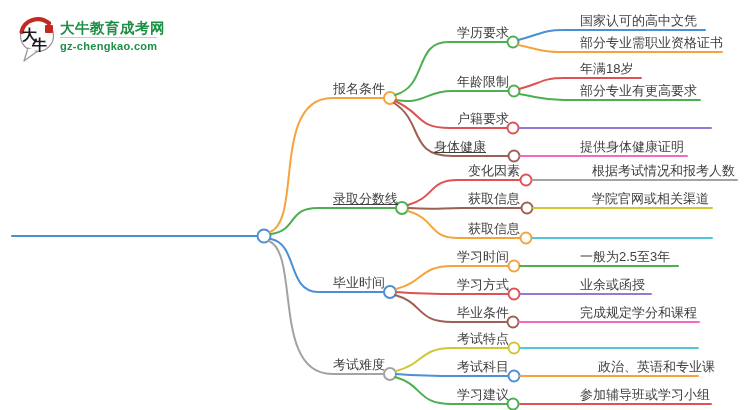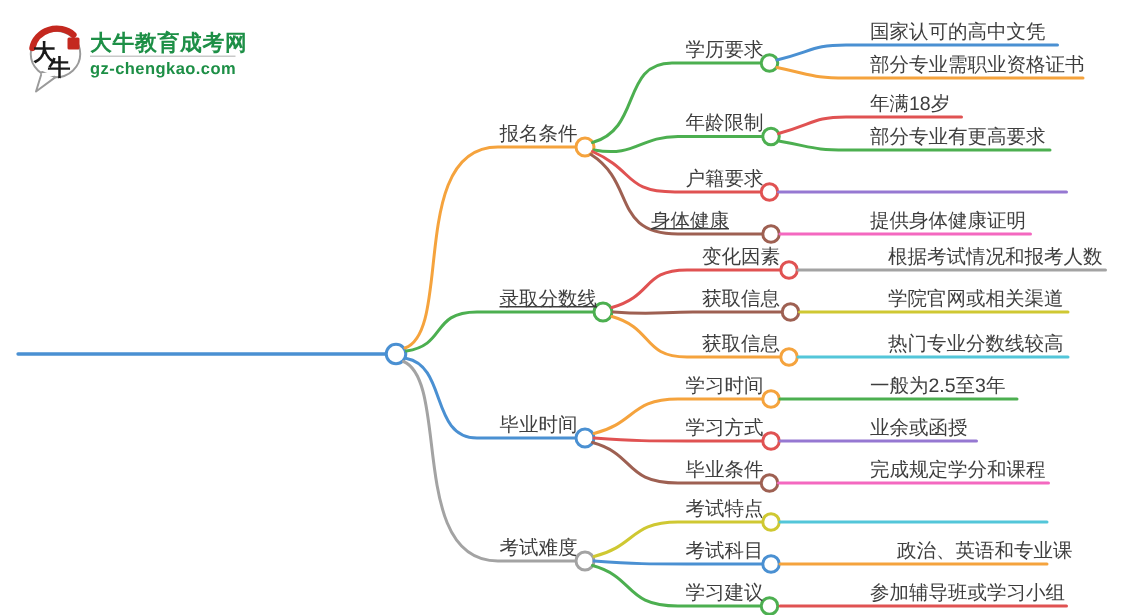--- a/index.html
+++ b/index.html
@@ -129,20 +129,19 @@
   <div class="node" style="left:457px;top:360px;">考试科目</div>
   <div class="node" style="left:457px;top:388px;">学习建议</div>
 
   <div class="node" style="left:580px;top:14px;">国家认可的高中文凭</div>
   <div class="node" style="left:580px;top:36px;">部分专业需职业资格证书</div>
   <div class="node" style="left:580px;top:62px;">年满18岁</div>
   <div class="node" style="left:580px;top:84px;">部分专业有更高要求</div>
   <div class="node" style="left:580px;top:140px;">提供身体健康证明</div>
   <div class="node" style="left:592px;top:164px;">根据考试情况和报考人数</div>
   <div class="node" style="left:592px;top:192px;">学院官网或相关渠道</div>
-  <div class="node" style="left:592px;top:222px;">热门专业分数线较高</div>
   <div class="node" style="left:580px;top:250px;">一般为2.5至3年</div>
   <div class="node" style="left:580px;top:278px;">业余或函授</div>
   <div class="node" style="left:580px;top:306px;">完成规定学分和课程</div>
   <div class="node" style="left:598px;top:360px;text-align:center;">政治、英语和专业课</div>
   <div class="node" style="left:580px;top:388px;">参加辅导班或学习小组</div>
 
 </div>
 
 </body></html>

